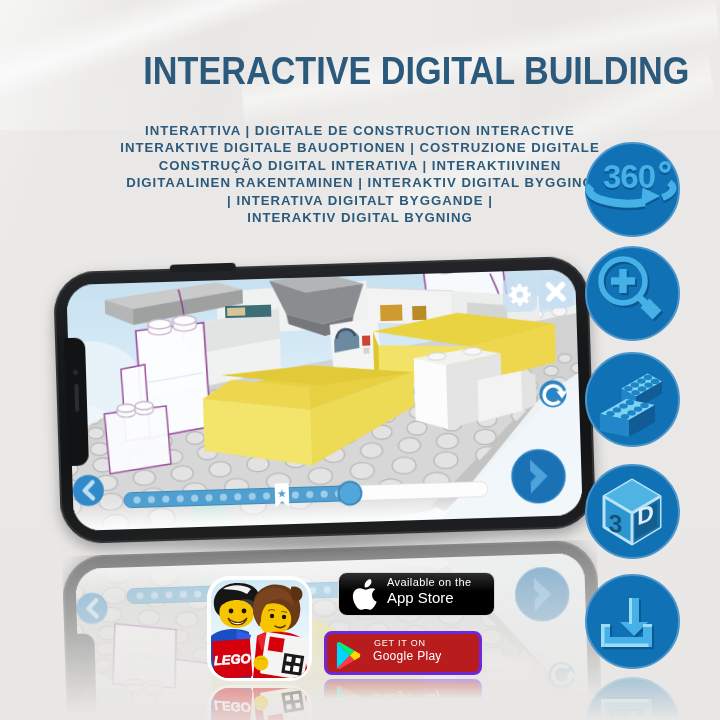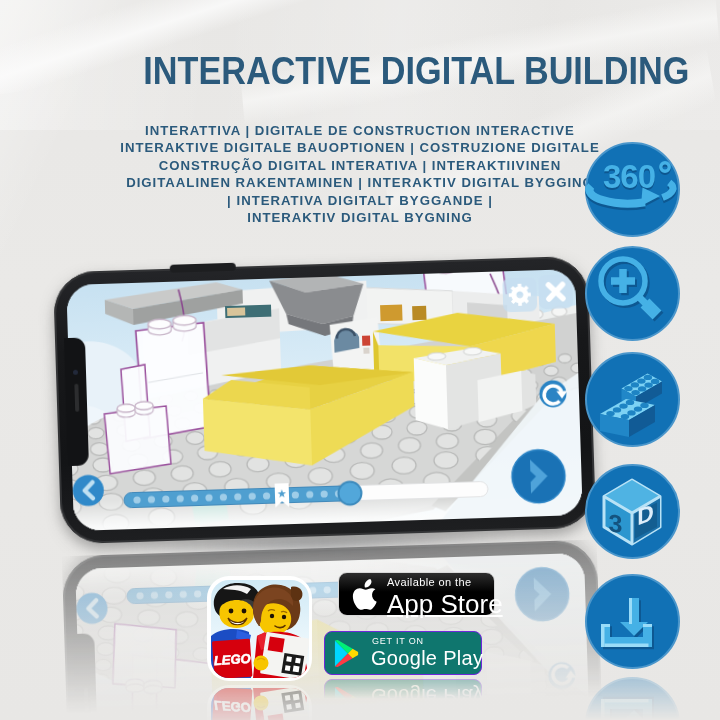--- a/index.html
+++ b/index.html
@@ -575,28 +575,28 @@
 </div>
 
 <div class="abs" style="left:338px;top:572px;width:157px;height:44px;background:linear-gradient(180deg,#2e2e2e 0%,#000 45%);border-radius:9px;border:1px solid #d8d8d8;box-sizing:border-box;">
 
 <svg class="abs" style="left:11px;top:5px;" width="30" height="33" viewBox="0 0 30 34">
 <path d="M 20.5 1 C 18 1.5 15.5 3.5 14.8 6.2 C 14.3 8 14.8 9.5 14.9 9.7 C 17.5 10 19.8 8.3 21 6.2 C 22 4.5 22 2.5 20.5 1 Z" fill="#ffffff"></path>
 <path d="M 22.5 10.5 C 19.5 10.3 17.5 12 15.8 12 C 14 12 11.8 10.4 9.5 10.5 C 6 10.6 2.5 13.3 2.5 19 C 2.5 24.8 6.5 31 9.5 32.5 C 11.2 33.4 13 32 15.5 32 C 18 32 19.3 33.3 21.3 32.5 C 23.8 31.4 26.5 26.5 27 24.5 C 23.5 23 22 20 22.3 16.8 C 22.6 14 24.3 12.3 25.7 11.5 C 24.8 11 23.6 10.6 22.5 10.5 Z" fill="#ffffff"></path>
 </svg>
 
 <div class="abs" style="left:48px;top:3px;color:#fff;font-size:11px;letter-spacing:0.4px;white-space:nowrap;">Available on the</div>
-<div class="abs" style="left:48px;top:16px;color:#fff;font-size:26px;white-space:nowrap;text-decoration:underline;">App Store</div>
-</div>
-
-<div class="abs" style="left:324px;top:631px;width:158px;height:44px;background:#0f766e;border-radius:8px;border:1px solid #6d28d9;box-sizing:border-box;
+<div class="abs" style="left:48px;top:16px;color:#fff;font-size:15px;white-space:nowrap;">App Store</div>
+</div>
+
+<div class="abs" style="left:324px;top:631px;width:158px;height:44px;background:#b91c1c;border-radius:8px;border:3px solid #6d28d9;box-sizing:border-box;
  -webkit-box-reflect: below 4px linear-gradient(to bottom, rgba(0,0,0,0) 55%, rgba(0,0,0,0.35) 100%);">
 
 <svg class="abs" style="left:9px;top:5px;" width="26" height="33" viewBox="0 0 28 30">
 <polygon points="1,1 1,29 15,15" fill="#00d7fe"></polygon>
 <polygon points="1,1 15,15 20,10 4,0.5" fill="#00f076"></polygon>
 <polygon points="1,29 15,15 20,20 4,29.5" fill="#ff3a44"></polygon>
 <polygon points="20,10 15,15 20,20 26,16.5 26,13.5" fill="#ffd900"></polygon>
 </svg>
 
 <div class="abs" style="left:47px;top:4px;color:#fff;font-size:9px;letter-spacing:0.8px;white-space:nowrap;">GET IT ON</div>
-<div class="abs" style="left:46px;top:15px;color:#fff;font-size:20px;letter-spacing:0.3px;white-space:nowrap;">Google Play</div>
+<div class="abs" style="left:46px;top:15px;color:#fff;font-size:12px;letter-spacing:0.3px;white-space:nowrap;">Google Play</div>
 </div>
 
 </body></html>

